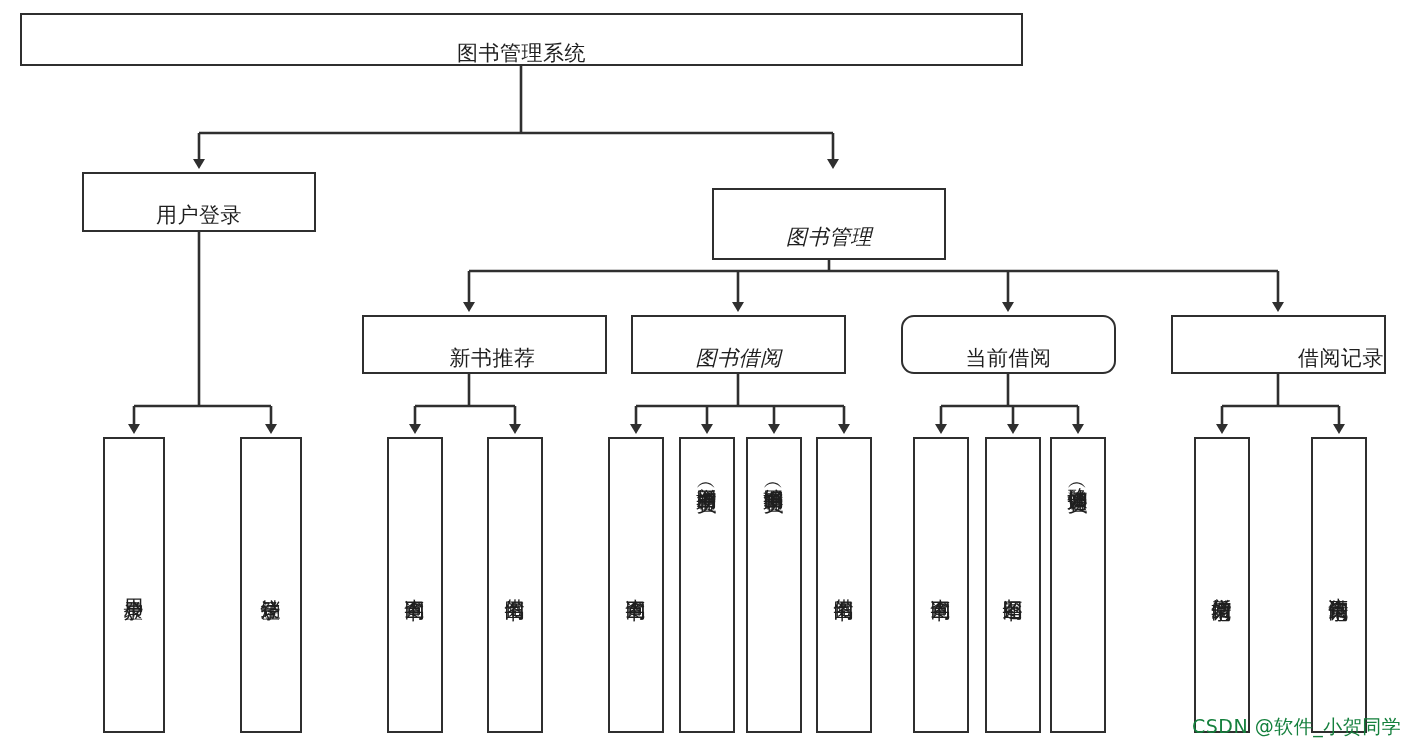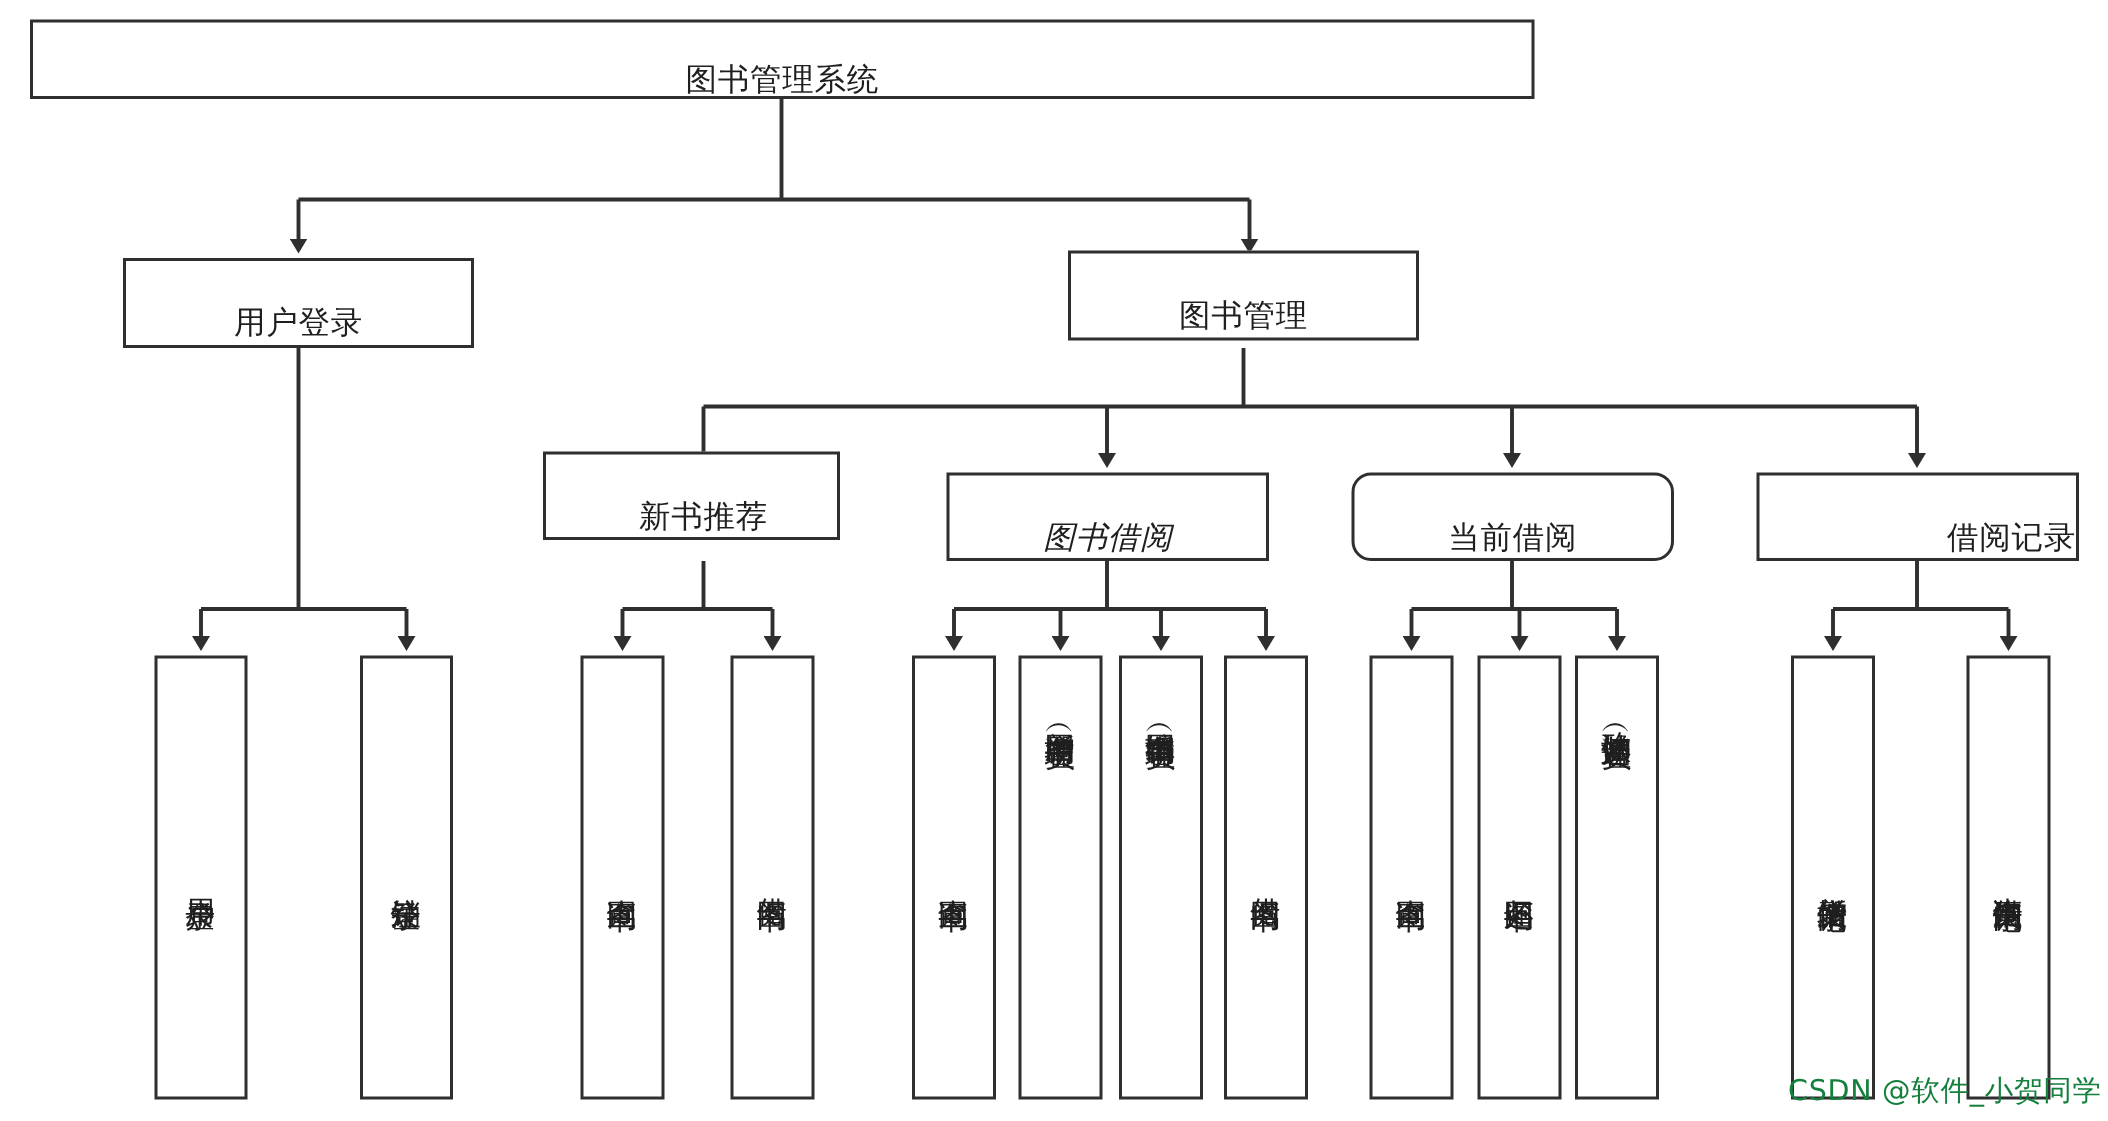--- a/index.html
+++ b/index.html
@@ -129,25 +129,25 @@
     </g>
   </svg>
 
   <div class="node" style="left: 20px; top: 13px; width: 1003px; height: 53px;">
     <span class="node-label">图书管理系统</span>
   </div>
 
   <div class="node" style="left: 82px; top: 172px; width: 234px; height: 60px;">
     <span class="node-label">用户登录</span>
   </div>
-  <div class="node" style="left: 712px; top: 167px; width: 234px; height: 60px;">
+  <div class="node" style="left: 712px; top: 188px; width: 234px; height: 72px; font-style: italic;">
     <span class="node-label">图书管理</span>
   </div>
 
-  <div class="node" style="left: 362px; top: 301px; width: 198px; height: 59px; padding-left: 16px;">
+  <div class="node" style="left: 362px; top: 315px; width: 245px; height: 59px; padding-left: 16px;">
     <span class="node-label">新书推荐</span>
   </div>
   <div class="node" style="left: 631px; top: 315px; width: 215px; height: 59px; font-style: italic;">
     <span class="node-label">图书借阅</span>
   </div>
   <div class="node" style="left: 901px; top: 315px; width: 215px; height: 59px; border-radius: 13px;">
     <span class="node-label">当前借阅</span>
   </div>
   <div class="node" style="left: 1171px; top: 315px; width: 215px; height: 59px; justify-content: flex-end;">
     <span class="node-label">借阅记录</span>

